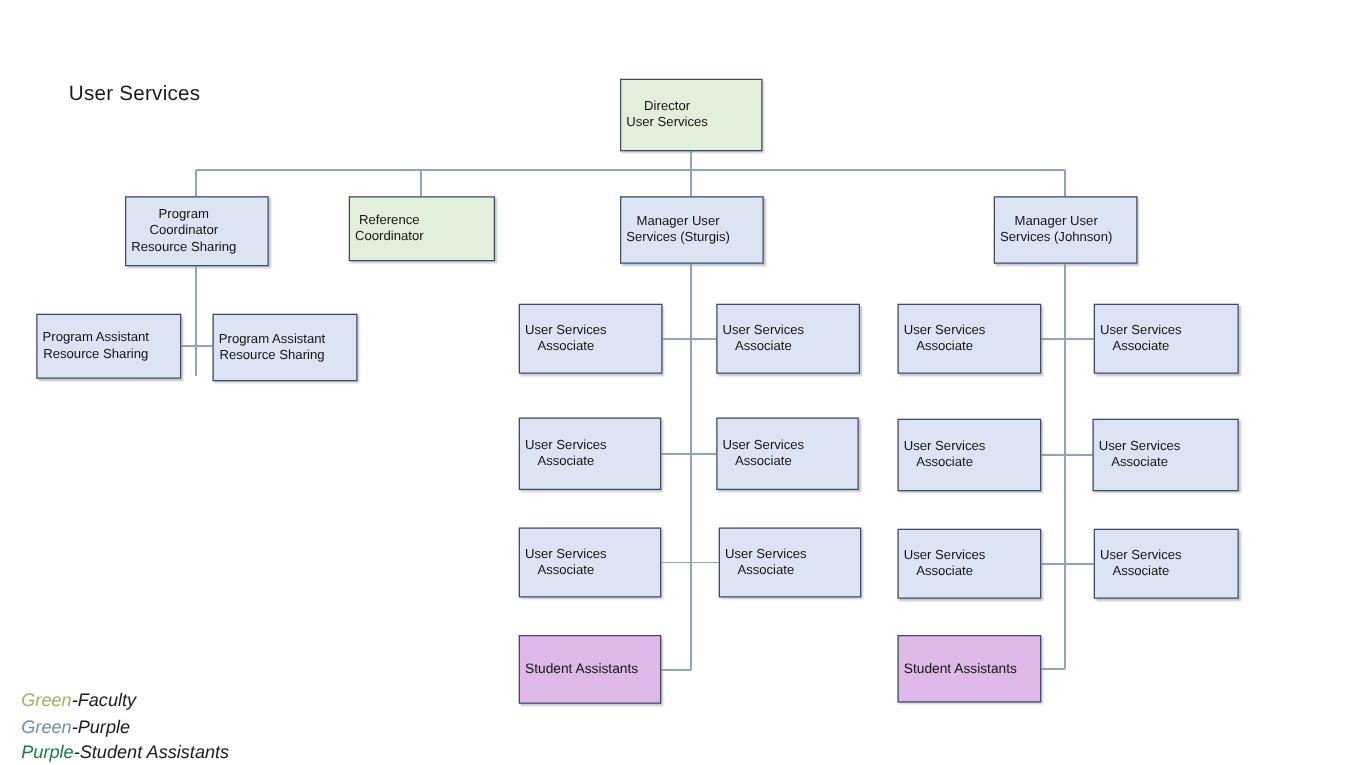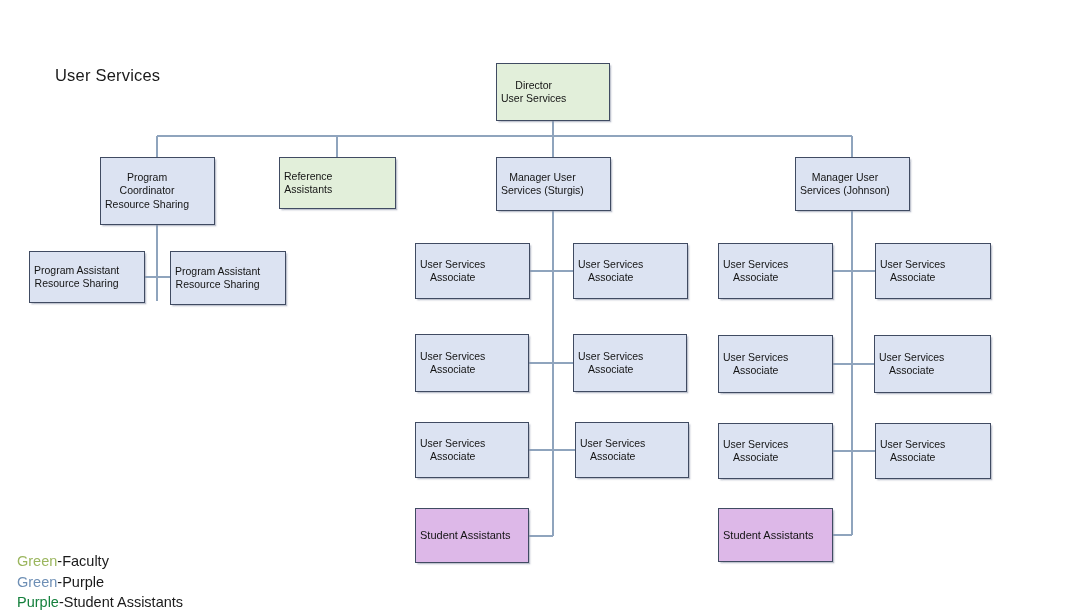--- a/index.html
+++ b/index.html
@@ -56,20 +56,21 @@
     color: #1a1a1a;
     letter-spacing: 0.2px;
   }
   #legend {
     position: absolute;
     left: 17px;
     top: 535px;
     font-size: 14.5px;
     line-height: 20.5px;
     color: #1a1a1a;
+    font-style: italic;
   }
   #legend .row { white-space: nowrap; }
   #legend .swatch-word { }
 </style>
 </head>
 <body>
 
 <div id="canvas">
 
   <div id="chart-title">User Services</div>
@@ -102,29 +103,29 @@
       <path d="M832,435 L875,435"></path>
       <path d="M832,519 L852,519"></path>
     </g>
   </svg>
 
   <div class="node fill-green f11" style="left:496px; top:47px; width:114px; height:58px;">
     <span class="txt">Director
 User Services</span>
   </div>
 
-  <div class="node fill-blue f11" style="left:100px; top:141px; width:115px; height:68px;">
+  <div class="node fill-blue f11" style="left:100px; top:141px; width:115px; height:56px;">
     <span class="txt">Program
 Coordinator
 Resource Sharing</span>
   </div>
 
   <div class="node fill-green f11" style="left:279px; top:141px; width:117px; height:52px;">
     <span class="txt">Reference
-Assistants</span>
+Coordinator</span>
   </div>
 
   <div class="node fill-blue f11" style="left:496px; top:141px; width:115px; height:54px;">
     <span class="txt">Manager User
 Services (Sturgis)</span>
   </div>
 
   <div class="node fill-blue f11" style="left:795px; top:141px; width:115px; height:54px;">
     <span class="txt">Manager User
 Services (Johnson)</span>

